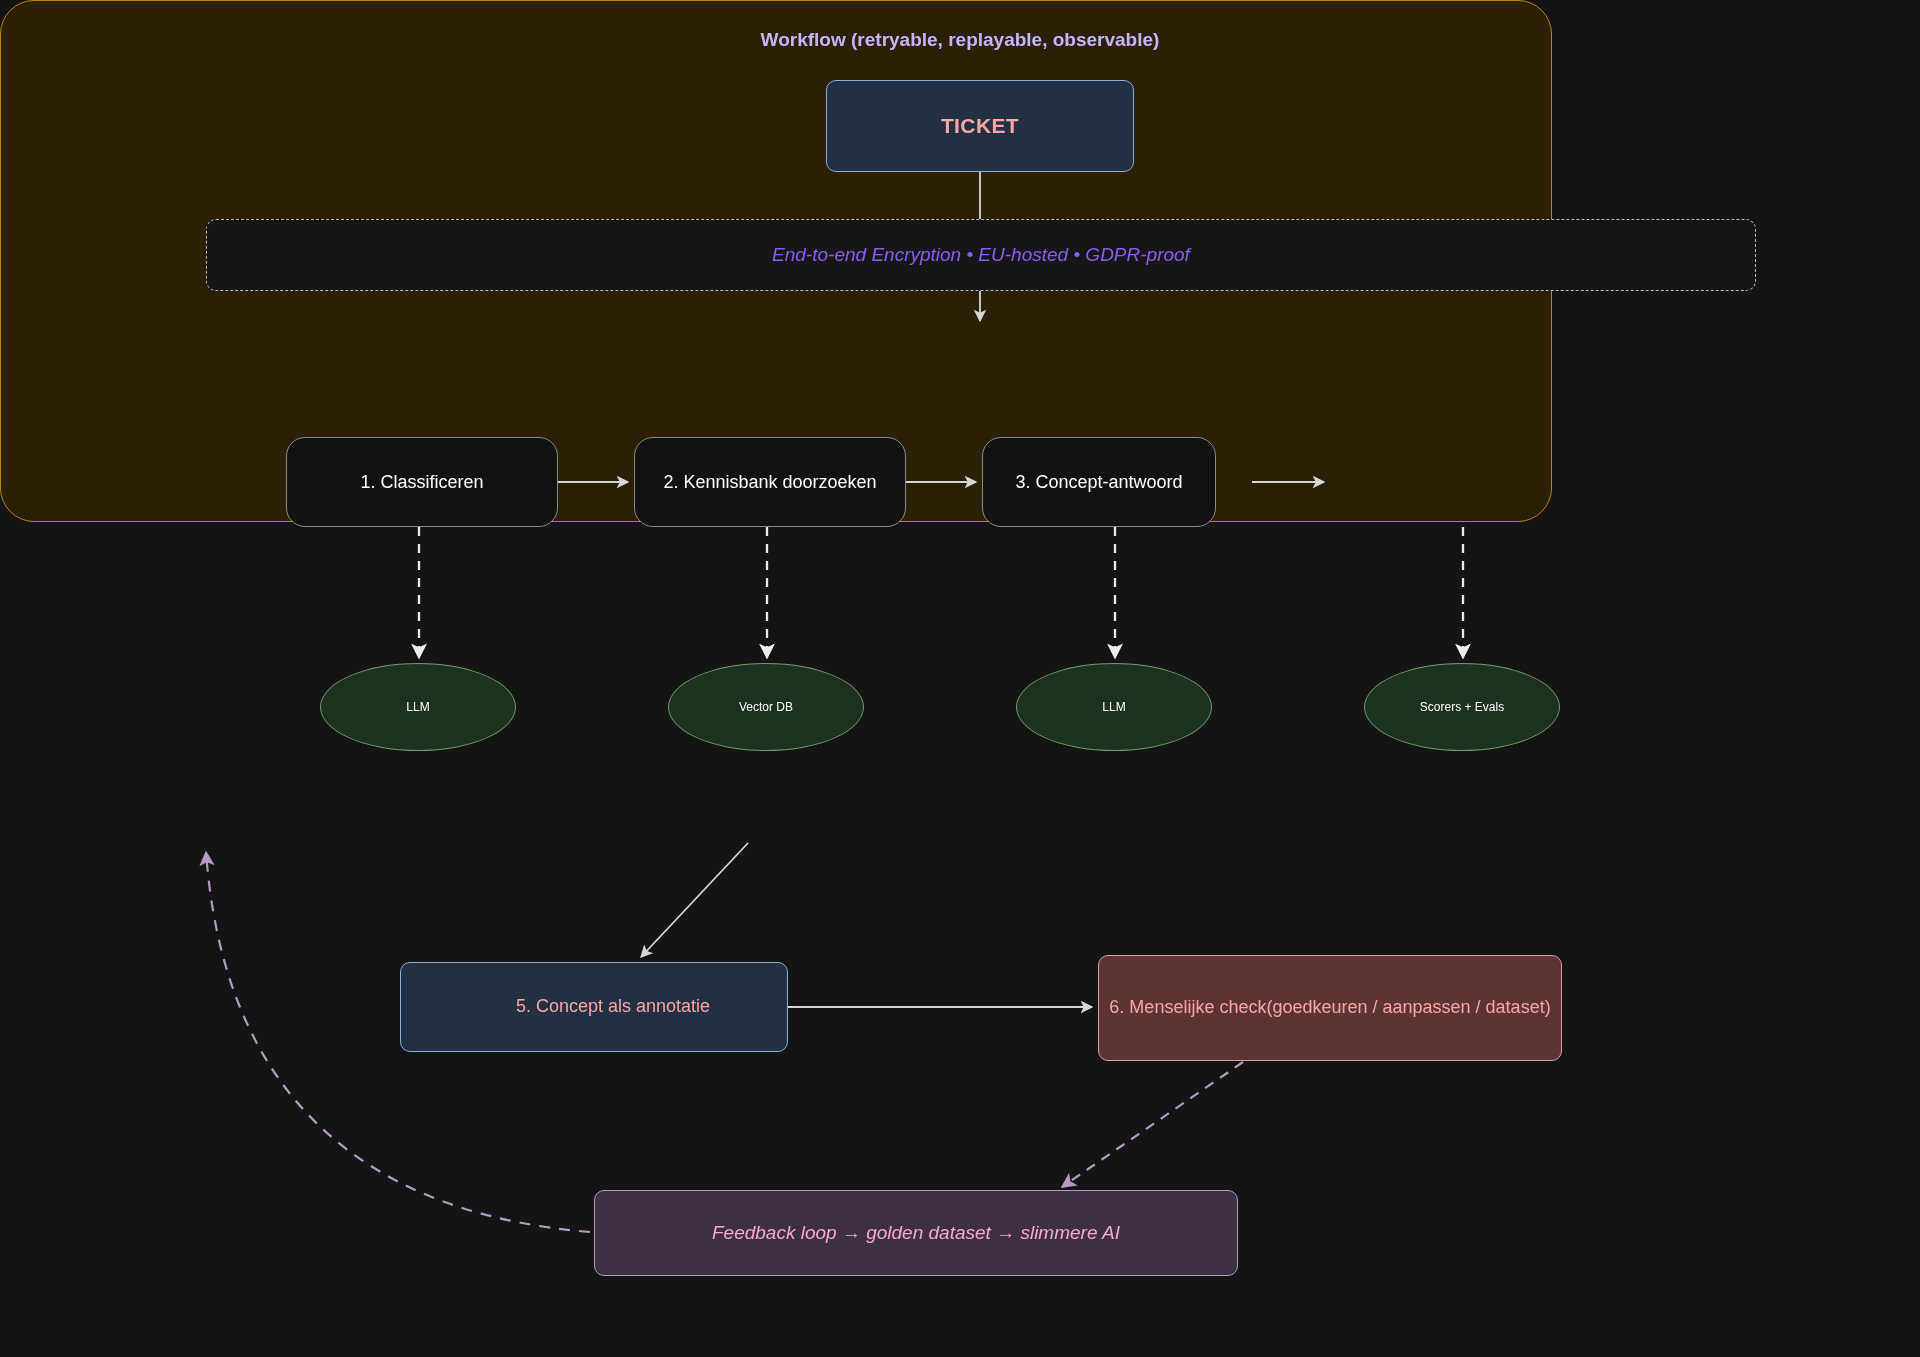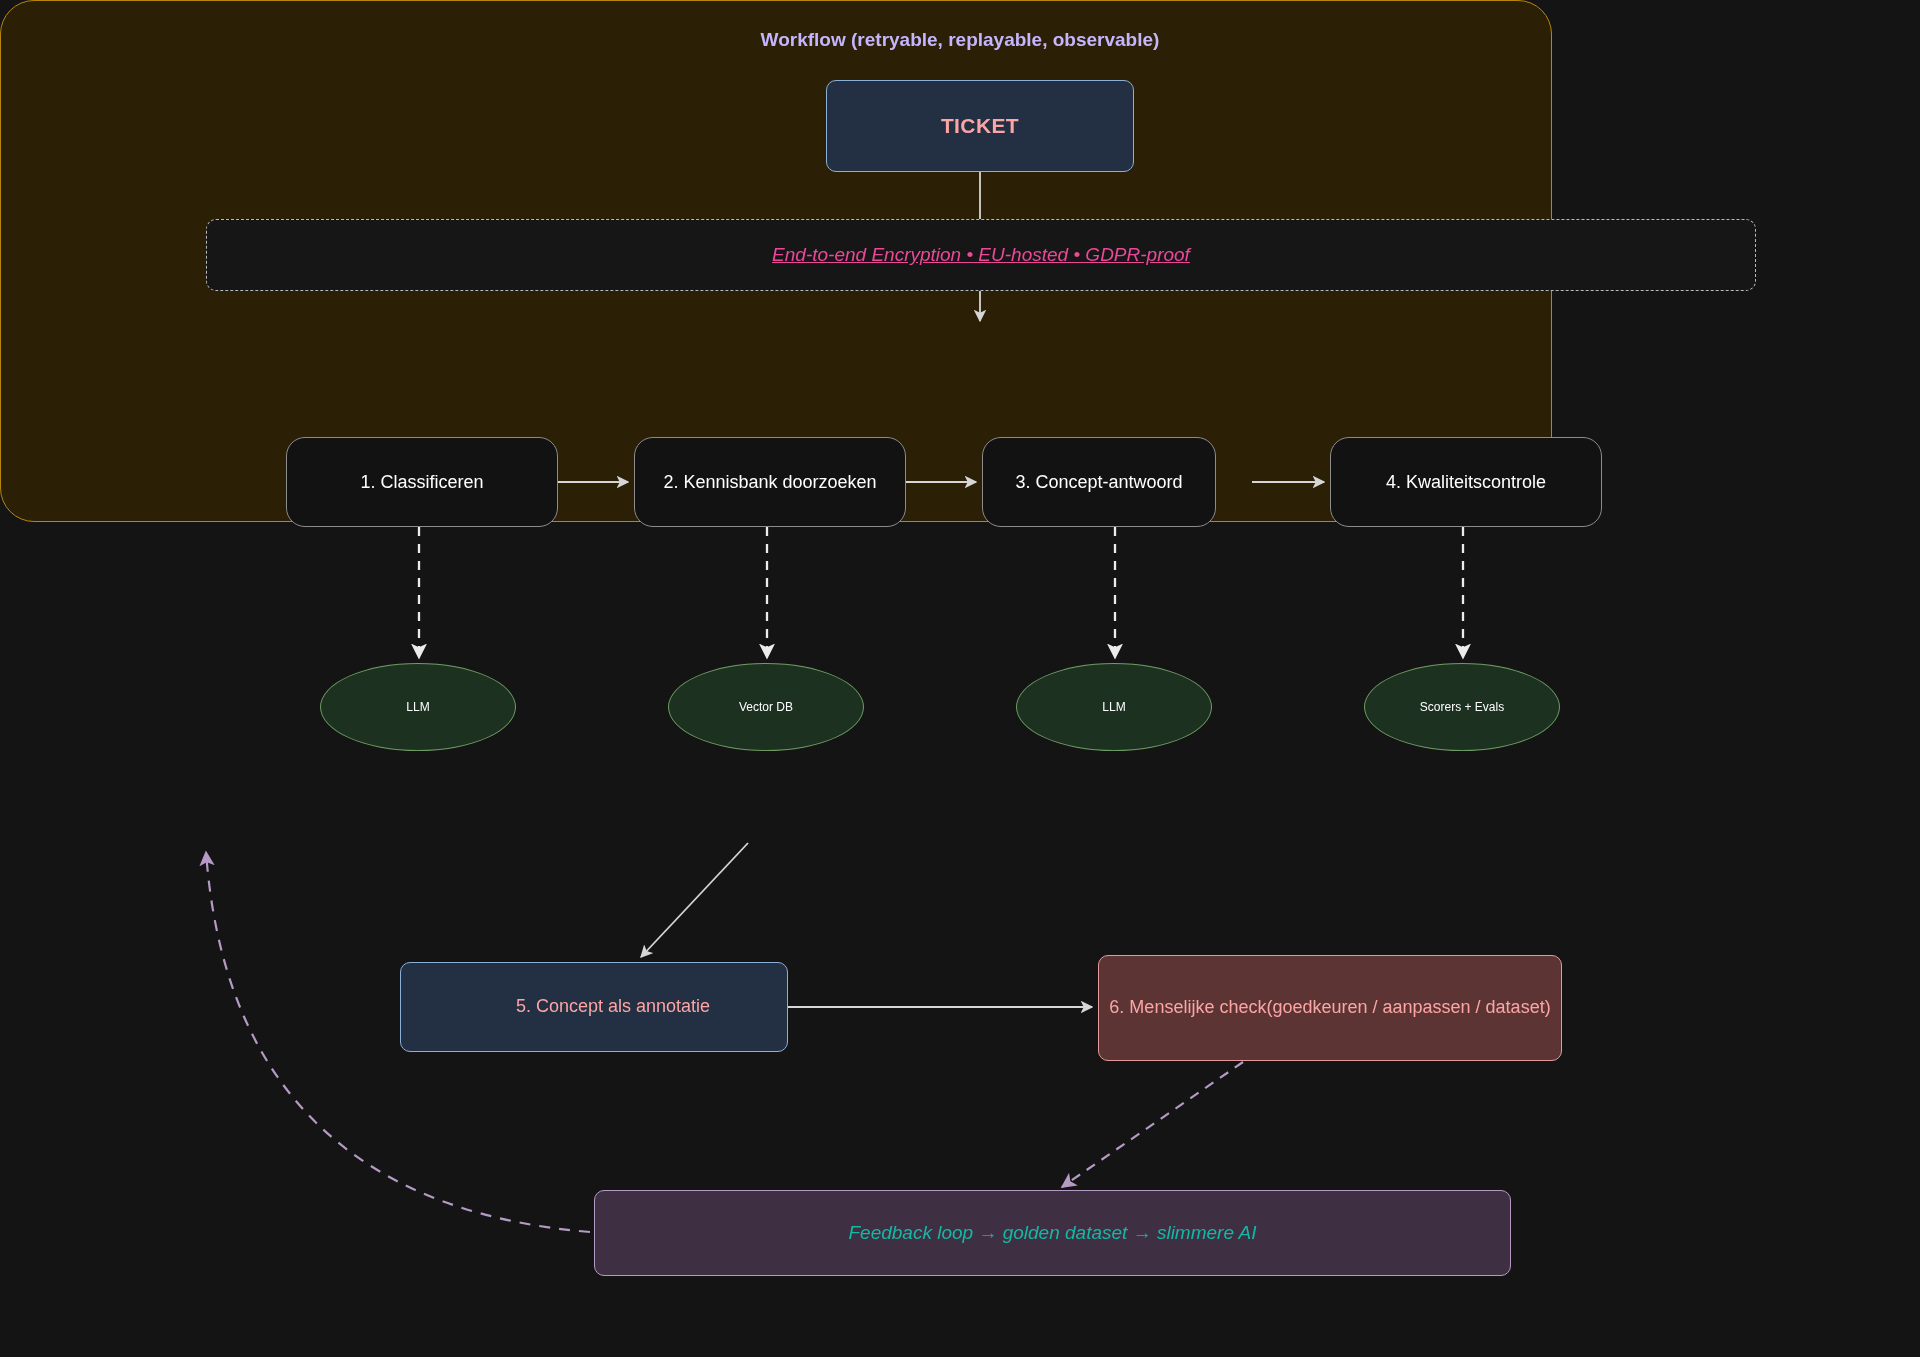--- a/index.html
+++ b/index.html
@@ -53,22 +53,21 @@
   }
 
   
   #compliance-band {
     left: 206px; top: 219px; width: 1550px; height: 72px;
     background: #161616;
     border: 1.6px dashed #b9b9b9;
     border-radius: 10px;
     font-size: 19px;
     font-style: italic;
-    color: #ec4899;
-    text-decoration: underline;
+    color: #8b5cf6;
   }
 
   
   #workflow-container {
     left: 206px; top: 325px; width: 1550px; height: 520px;
     background: #2b2006;
     border: 1.5px solid #b8860b;
     border-radius: 34px;
     display: block;
     z-index: 1;
@@ -139,27 +138,27 @@
     left: 1098px; top: 955px; width: 464px; height: 106px;
     background: #5c3434;
     border: 1.4px solid #e39b9b;
     border-radius: 10px;
     font-size: 18px;
     flex-direction: row;
   }
   #human-check-node .line { display: block; }
 
   #feedback-node {
-    left: 594px; top: 1190px; width: 917px; height: 86px;
+    left: 594px; top: 1190px; width: 644px; height: 86px;
     background: #3f2f42;
     border: 1.5px solid #b49ac4;
     border-radius: 10px;
     font-size: 19px;
     font-style: italic;
-    color: #14b8a6;
+    color: #f9a8d4;
   }
 </style>
 </head>
 <body>
 
 <div id="canvas">
 
   <svg id="edges" viewBox="0 0 1920 1357" width="1920" height="1357">
     <defs>
       <marker id="arrow-light" viewBox="0 0 10 10" refX="9" refY="5" markerWidth="7" markerHeight="7" orient="auto-start-reverse">
@@ -211,23 +210,20 @@
 
   <div class="step-box" id="step-1">
     <span>1. Classificeren</span>
   </div>
   <div class="step-box" id="step-2">
     <span>2. Kennisbank doorzoeken</span>
   </div>
   <div class="step-box" id="step-3">
     <span>3. Concept-antwoord</span>
   </div>
-  <div class="step-box" id="step-4">
-    <span>4. Kwaliteitscontrole</span>
-  </div>
 
   <div class="resource-ellipse" id="resource-1">
     <span>LLM</span>
   </div>
   <div class="resource-ellipse" id="resource-2">
     <span>Vector DB</span>
   </div>
   <div class="resource-ellipse" id="resource-3">
     <span>LLM</span>
   </div>

